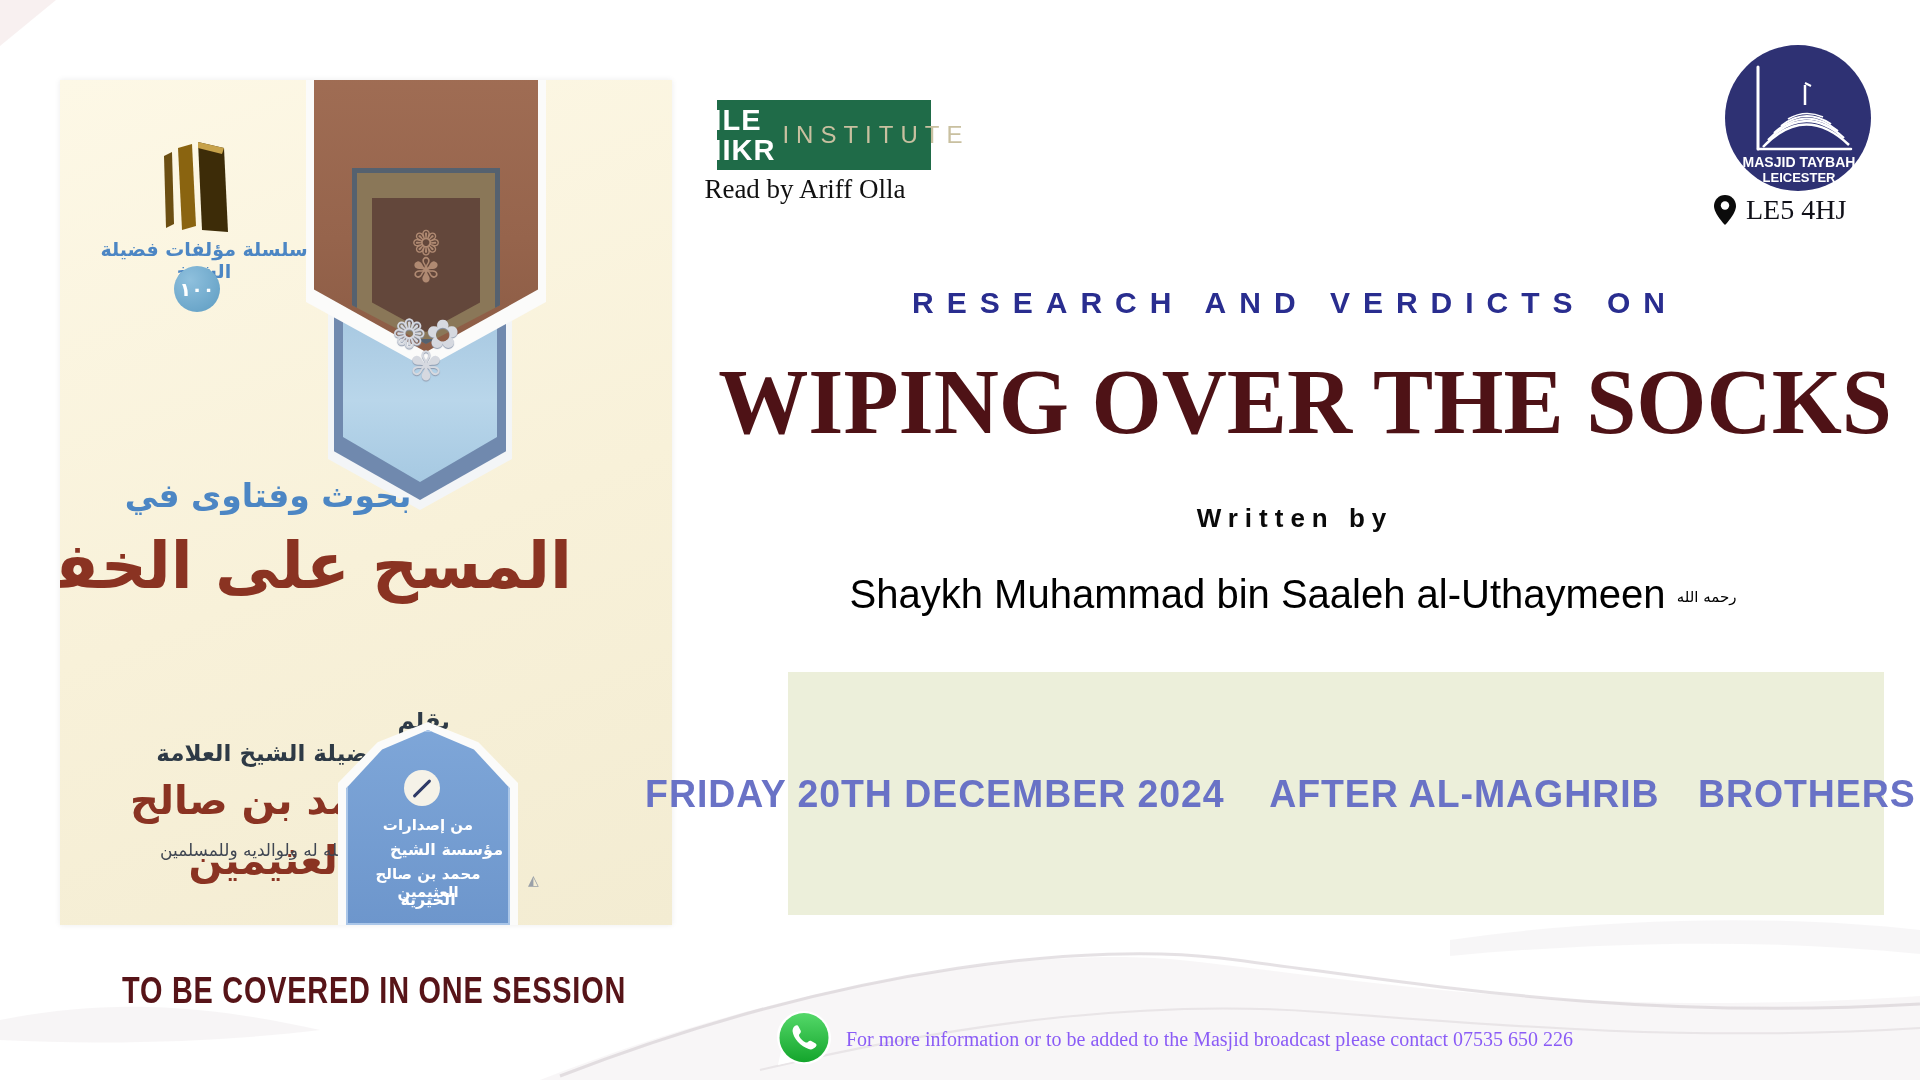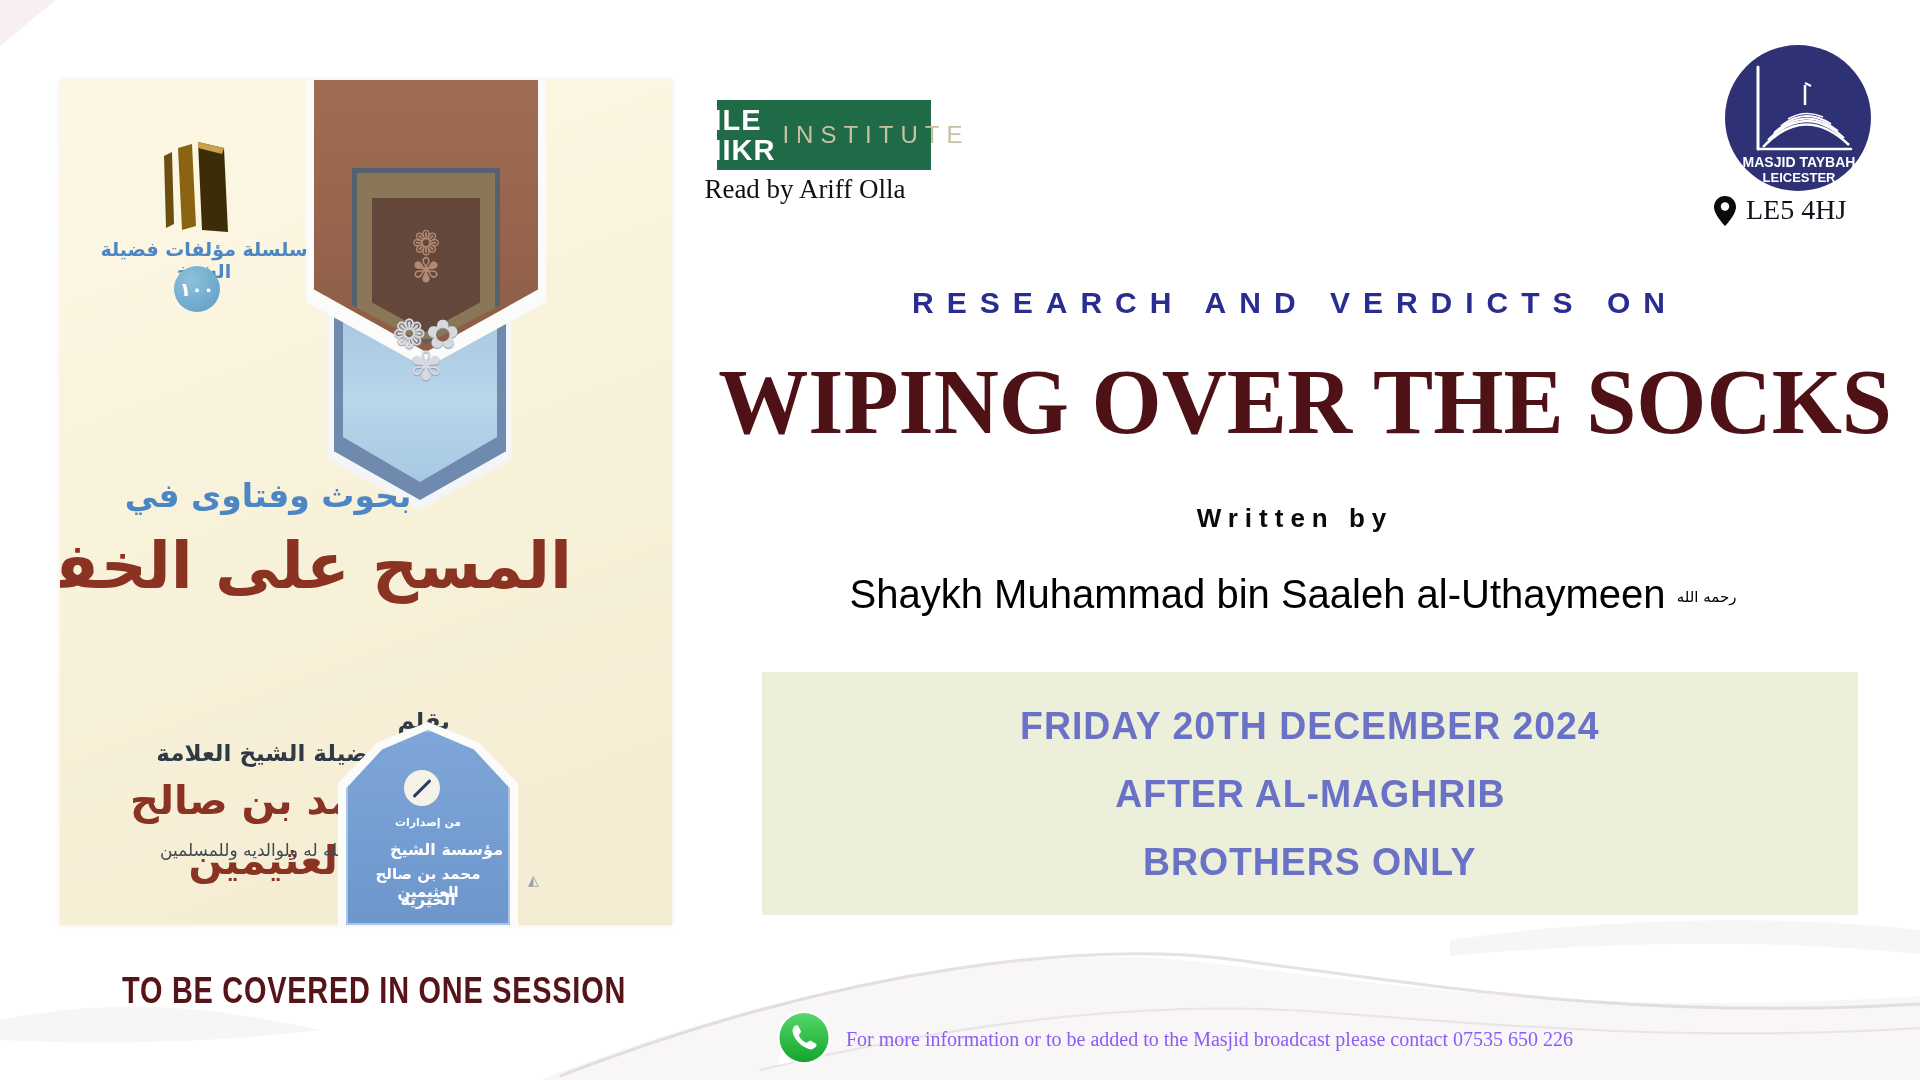--- a/index.html
+++ b/index.html
@@ -59,54 +59,54 @@
 
   .arch { clip-path:polygon(50% 0,78% 10%,100% 30%,100% 100%,0 100%,0 30%,22% 10%); }
   #pub-badge-outer { left:278px; top:642px; width:180px; height:203px; background:#fbfbfa; }
   #pub-badge-inner { left:286px; top:650px; width:164px; height:195px;
     background:linear-gradient(180deg,#7ea6d8,#6d96cc); box-shadow:inset 0 0 0 2px #aac6e8; }
   #pen-icon { left:344px; top:690px; width:36px; height:36px; border-radius:50%;
     background:#f5f2e8; display:flex; align-items:center; justify-content:center; }
   #pen-icon span { display:block; width:24px; height:3px; background:#2e3a66; transform:rotate(-45deg); border-radius:2px; }
   .pub-line { left:288px; width:160px; text-align:center; direction:rtl;
     font-family:"DejaVu Sans",sans-serif; color:#ffffff; font-weight:bold; }
-  #pub-line-0 { top:736px; font-size:11px; }
+  #pub-line-0 { top:736px; font-size:15px; }
   #pub-line-1 { top:760px; font-size:16px;padding-left:37px; }
   #pub-line-2 { top:785px; font-size:15px; }
   #pub-line-3 { top:810px; font-size:16px; }
   #pub-mark { left:468px; top:792px; font-size:14px; color:#9aa0a8; }
 
   
   #institute-badge { left:717px; top:100px; width:214px; height:70px; background:#1f6b48;
     display:flex; flex-direction:row; align-items:center; justify-content:center; z-index:3; }
   #institute-line1 { color:#ffffff; font-size:29px; font-weight:bold; letter-spacing:1px; line-height:1.05; }
   #institute-line2 { color:#c9c0a0; font-size:24px; letter-spacing:7px; line-height:1.1; margin-left:7px; }
   #read-by { left:670px; top:174px; width:270px; text-align:center;
     font-family:"Liberation Serif",serif; font-size:27px; color:#111; z-index:3; }
 
   
   #masjid-logo { left:1725px; top:45px; width:146px; height:146px; z-index:3; }
-  #location-row { left:1714px; top:194px; width:180px; display:flex; align-items:flex-end; gap:10px; z-index:3; }
+  #location-row { left:1714px; top:194px; width:180px; display:flex; align-items:center; gap:10px; z-index:3; }
   #postcode { font-family:"Liberation Serif",serif; font-size:28px; color:#101018; }
 
   
   #kicker { left:700px; top:286px; width:1190px; text-align:center; color:#292d8f;
     font-size:30px; font-weight:bold; letter-spacing:13px; z-index:3; }
   #main-title { left:700px; top:348px; width:1190px; text-align:center; z-index:3; }
   #main-title span { display:inline-block; font-family:"Liberation Serif",serif; font-weight:bold;
     font-size:93px; color:#4e1216; white-space:nowrap; transform:scaleX(0.97); transform-origin:center; }
   #written-by { left:700px; top:503px; width:1190px; text-align:center; color:#0a0a0a;
     font-size:26px; font-weight:bold; letter-spacing:7px; z-index:3; }
   #author-line { left:700px; top:572px; width:1190px; text-align:center; color:#000;
     font-size:40px; font-weight:500; z-index:3; }
   #author-honorific { font-family:"DejaVu Sans",sans-serif; font-size:15px; vertical-align:6px; margin-right:4px; }
 
   
-  #event-box { left:762px; top:672px; width:1096px; height:243px; background:#ecefda;
-    display:flex; flex-direction:column; align-items:center; justify-content:center; gap:24px; z-index:3; }
+  #event-box { left:788px; top:672px; width:1096px; height:243px; background:#ecefda;
+    display:flex; flex-direction:row; align-items:center; justify-content:center; gap:24px; z-index:3; }
   .event-line { color:#6972c6; font-weight:bold; font-size:39px; letter-spacing:1px;
     transform:scaleX(0.96); white-space:nowrap; }
 
   
   #session-note { left:122px; top:970px; z-index:3; }
   #session-note span { display:inline-block; color:#571418; font-size:37px; font-weight:bold;
     transform:scaleX(0.78); transform-origin:left; letter-spacing:1px; white-space:nowrap; }
   #contact-row { left:776px; top:1010px; display:flex; align-items:center; gap:14px; z-index:3; }
   #whatsapp-icon { width:56px; height:58px; flex:0 0 auto; }
   #contact-text { font-family:Liberation Serif, serif; font-size:20px; color:#8b5cf6; white-space:nowrap; }

